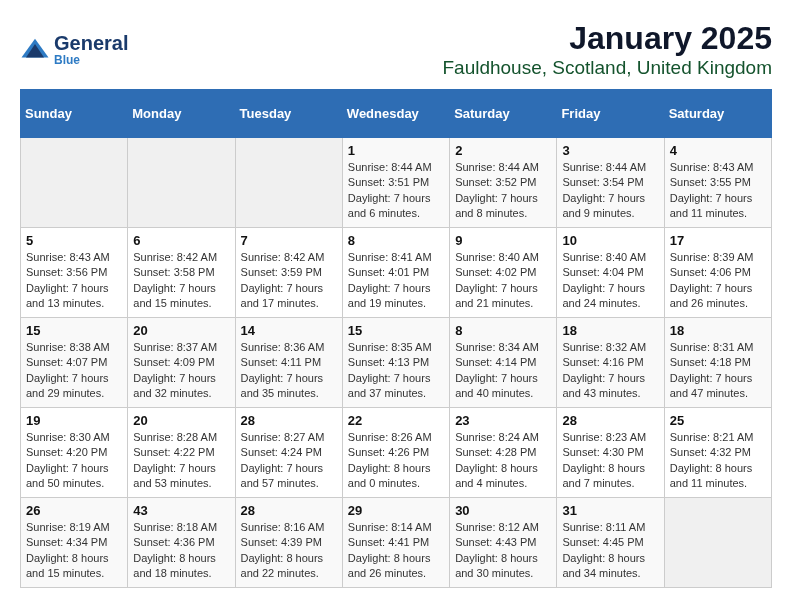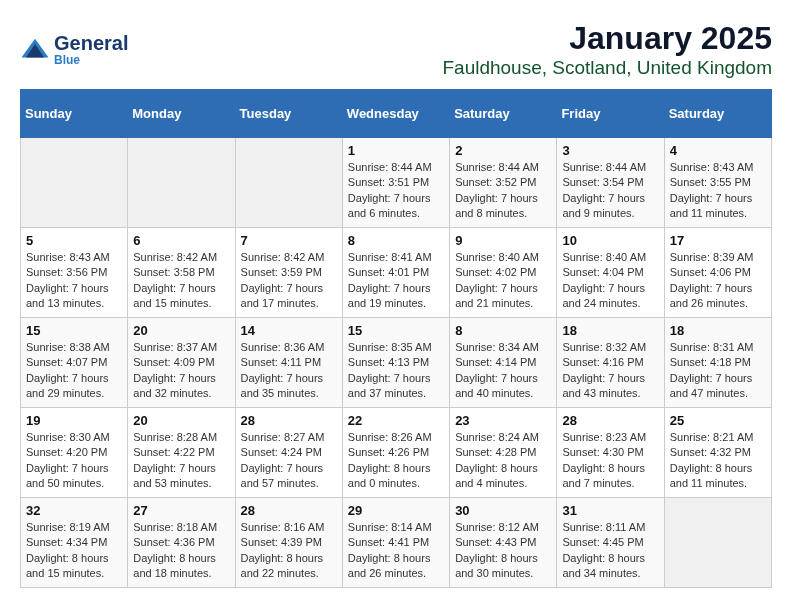--- a/index.html
+++ b/index.html
@@ -270,27 +270,27 @@
         </td>
         <td>
           <span class="day-num">25</span>
         <div class="day-info">
           Sunrise: 8:21 AM<br>Sunset: 4:32 PM<br>Daylight: 8 hours and 11 minutes.
         </div>
         </td>
       </tr>
       <tr>
         <td>
-          <span class="day-num">32</span>
+          <span class="day-num">26</span>
         <div class="day-info">
           Sunrise: 8:19 AM<br>Sunset: 4:34 PM<br>Daylight: 8 hours and 15 minutes.
         </div>
         </td>
         <td>
-          <span class="day-num">27</span>
+          <span class="day-num">43</span>
         <div class="day-info">
           Sunrise: 8:18 AM<br>Sunset: 4:36 PM<br>Daylight: 8 hours and 18 minutes.
         </div>
         </td>
         <td>
           <span class="day-num">28</span>
         <div class="day-info">
           Sunrise: 8:16 AM<br>Sunset: 4:39 PM<br>Daylight: 8 hours and 22 minutes.
         </div>
         </td>

